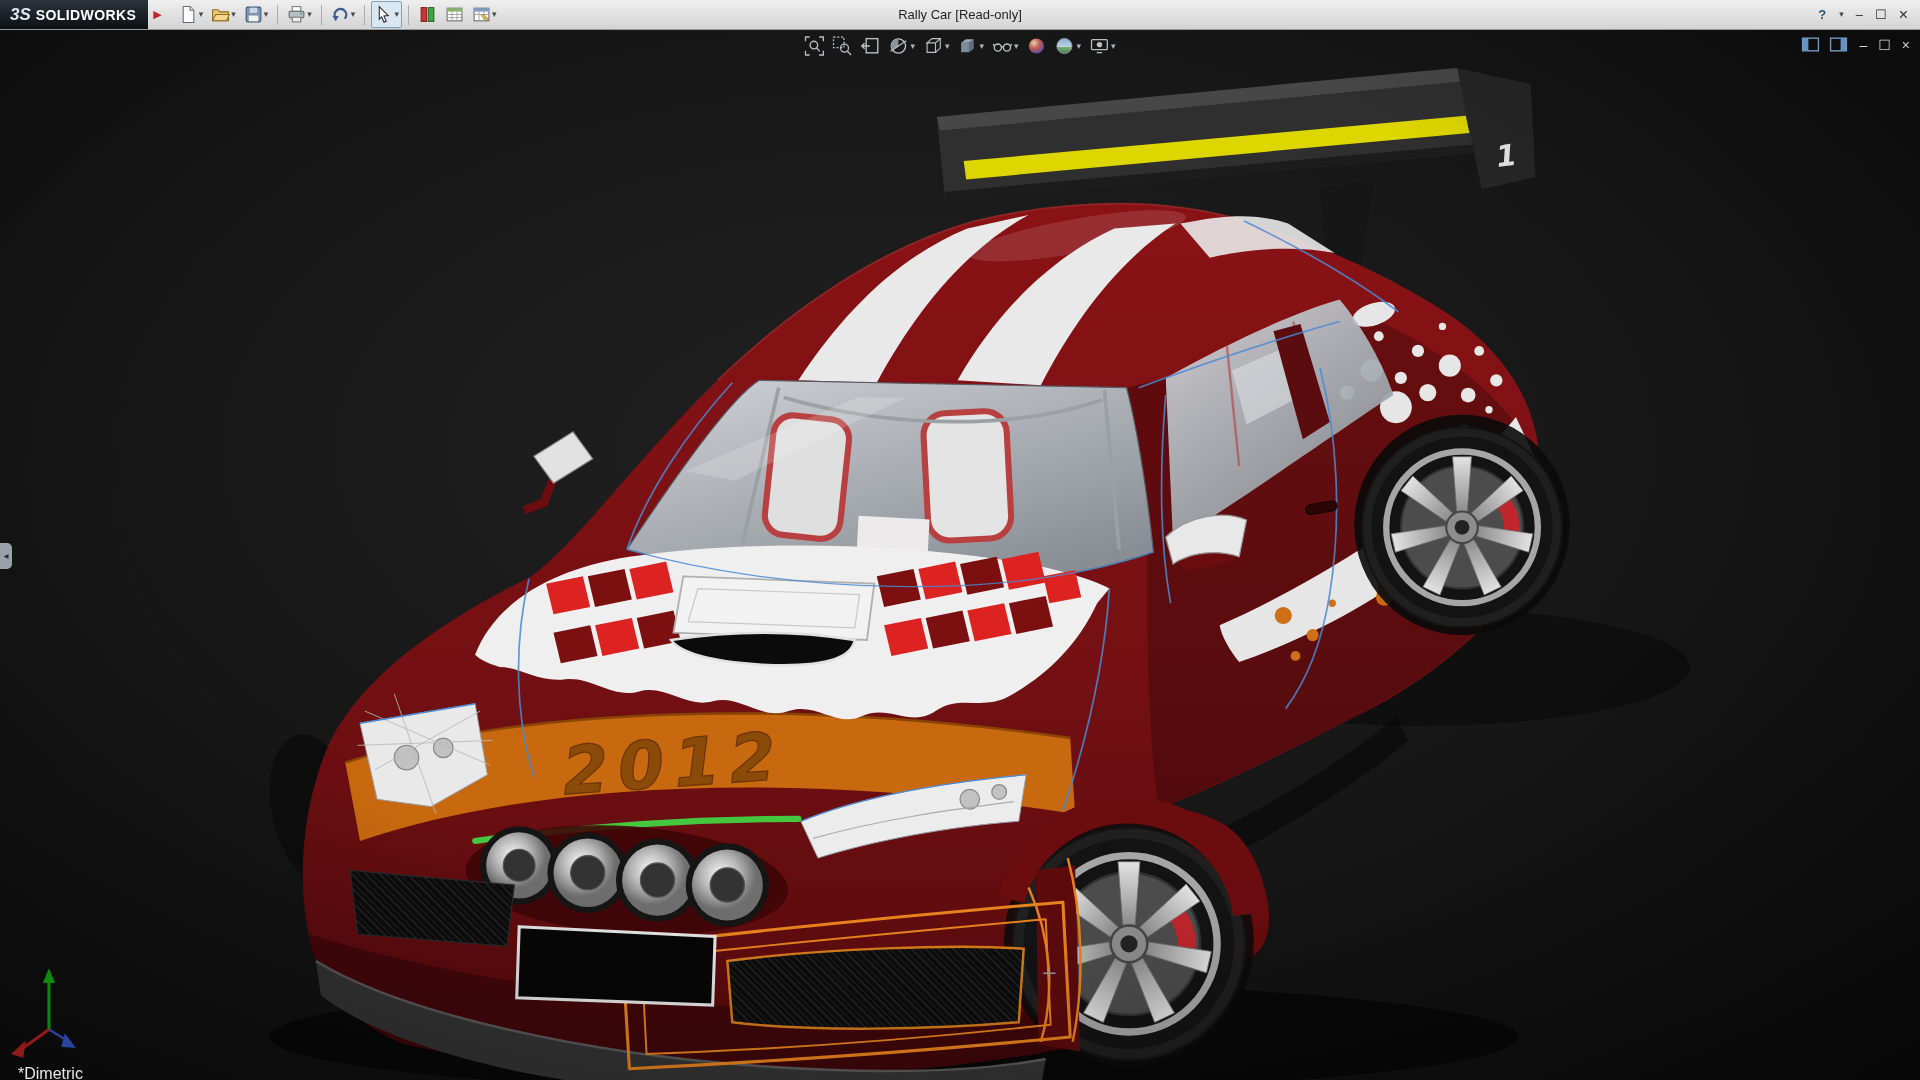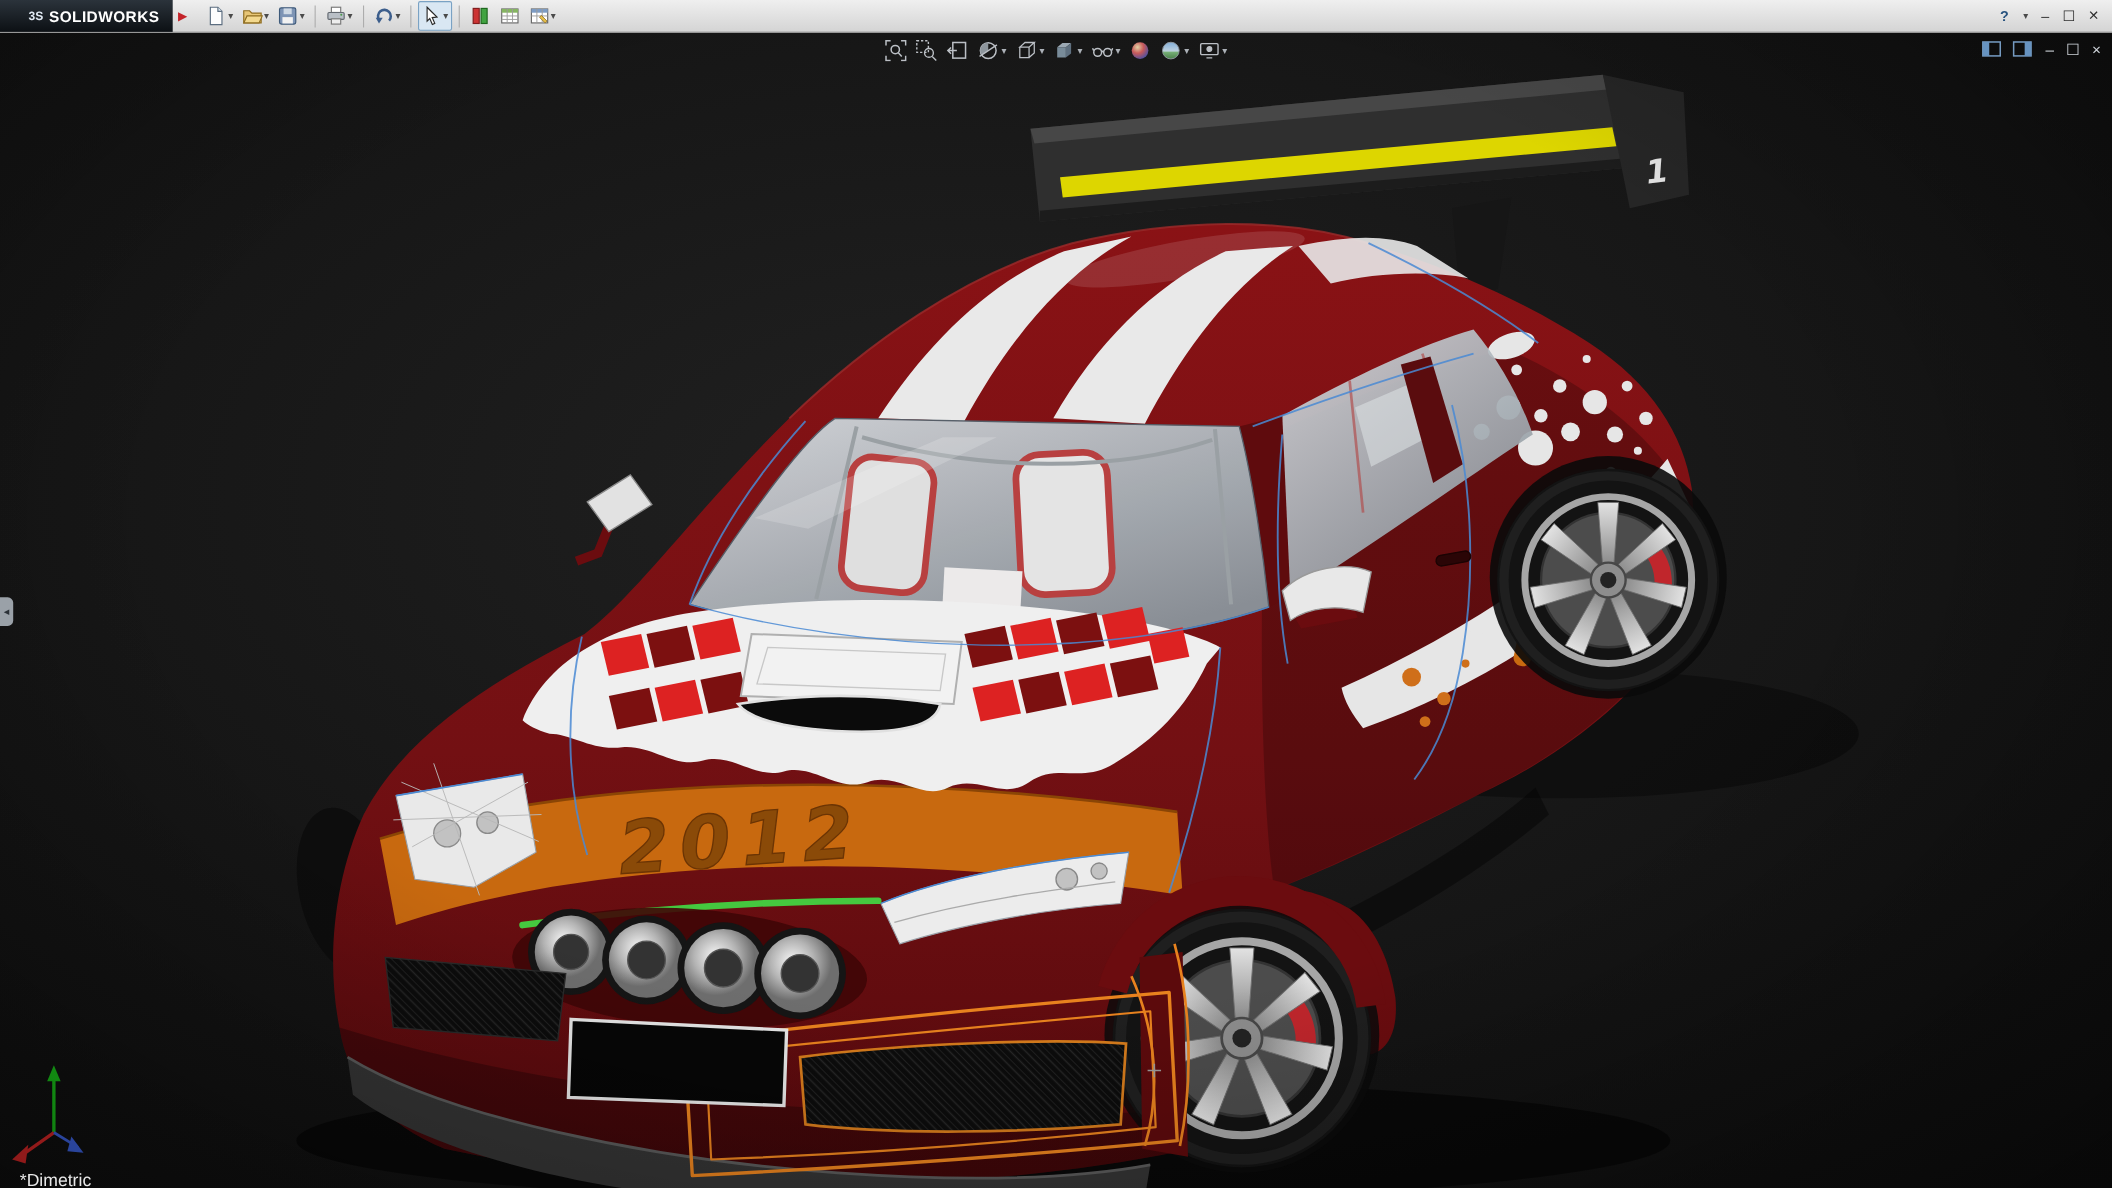--- a/index.html
+++ b/index.html
@@ -1,21 +1,21 @@
 <!DOCTYPE html>
 <html><head>
 <meta charset="utf-8">
 <style>
   html,body{margin:0;padding:0;background:#0e0e0e;}
   body{width:1920px;height:1080px;overflow:hidden;font-family:"Liberation Sans",sans-serif;-webkit-font-smoothing:antialiased;}
 
   
   .titlebar{height:29px;display:flex;align-items:center;background:linear-gradient(#efefef,#d4d4d4);border-bottom:1px solid #979797;position:relative;z-index:10;}
   .logo{height:100%;background:linear-gradient(180deg,#2b333b,#0c1014);color:#fff;display:flex;align-items:center;padding:0 12px 0 10px;gap:5px;}
-  .logo-mark{font-weight:bold;font-size:11px;color:#dfe8f2;margin-left:16px;}
+  .logo-mark{font-style:italic;font-weight:bold;font-size:17px;color:#dfe8f2;}
   .brand{font-weight:bold;font-size:14px;letter-spacing:.4px;text-align:right;}
   .logo-arrow{color:#c4232a;font-size:11px;margin:0 4px 0 5px;}
   .tb-icons{display:flex;align-items:center;margin-left:10px;gap:2px;}
   .tb-btn{height:25px;display:flex;align-items:center;padding:0 2px;border:1px solid transparent;border-radius:2px;}
   .tb-btn.selected{border-color:#7aa2c4;background:#d9e7f3;}
   .tb-btn svg{width:19px;height:19px;display:block;}
   .caret{font-size:9px;color:#4a4a4a;margin-left:1px;line-height:1;}
   .tb-sep{width:1px;height:20px;background:#adadad;margin:0 4px;}
   .win-title{position:absolute;left:0;right:0;text-align:center;font-size:13px;color:#1f1f1f;pointer-events:none;}
   .win-controls{margin-left:auto;display:flex;align-items:center;gap:12px;padding-right:12px;color:#2e2e2e;font-size:13px;z-index:11;}
@@ -135,20 +135,21 @@
           <svg viewBox="0 0 18 18">
             <rect x="2" y="3" width="14" height="12" fill="#ffffff" stroke="#6a6a6a"></rect>
             <rect x="2" y="3" width="14" height="3.2" fill="#7d9cc4"></rect>
             <path d="M6.7,3 V15 M11.3,3 V15 M2,9 H16" stroke="#9a9a9a" stroke-width="0.8"></path>
             <path d="M10.5,8.5 L15.5,13.5 L13.8,15 L9,10.2 Z" fill="#e8c24a" stroke="#8f6d20" stroke-width="0.7"></path>
           </svg>
         </span>
         <span class="caret">▾</span>
       </div>
     </div>
+  <div class="win-title">Rally Car [Read-only]</div>
   <div class="win-controls">
     <span class="wc wc-help">?</span>
     <span class="wc caret">▾</span>
     <span class="wc">–</span>
     <span class="wc">☐</span>
     <span class="wc wc-close">×</span>
   </div>
 </div>
 
 <div class="viewport">

